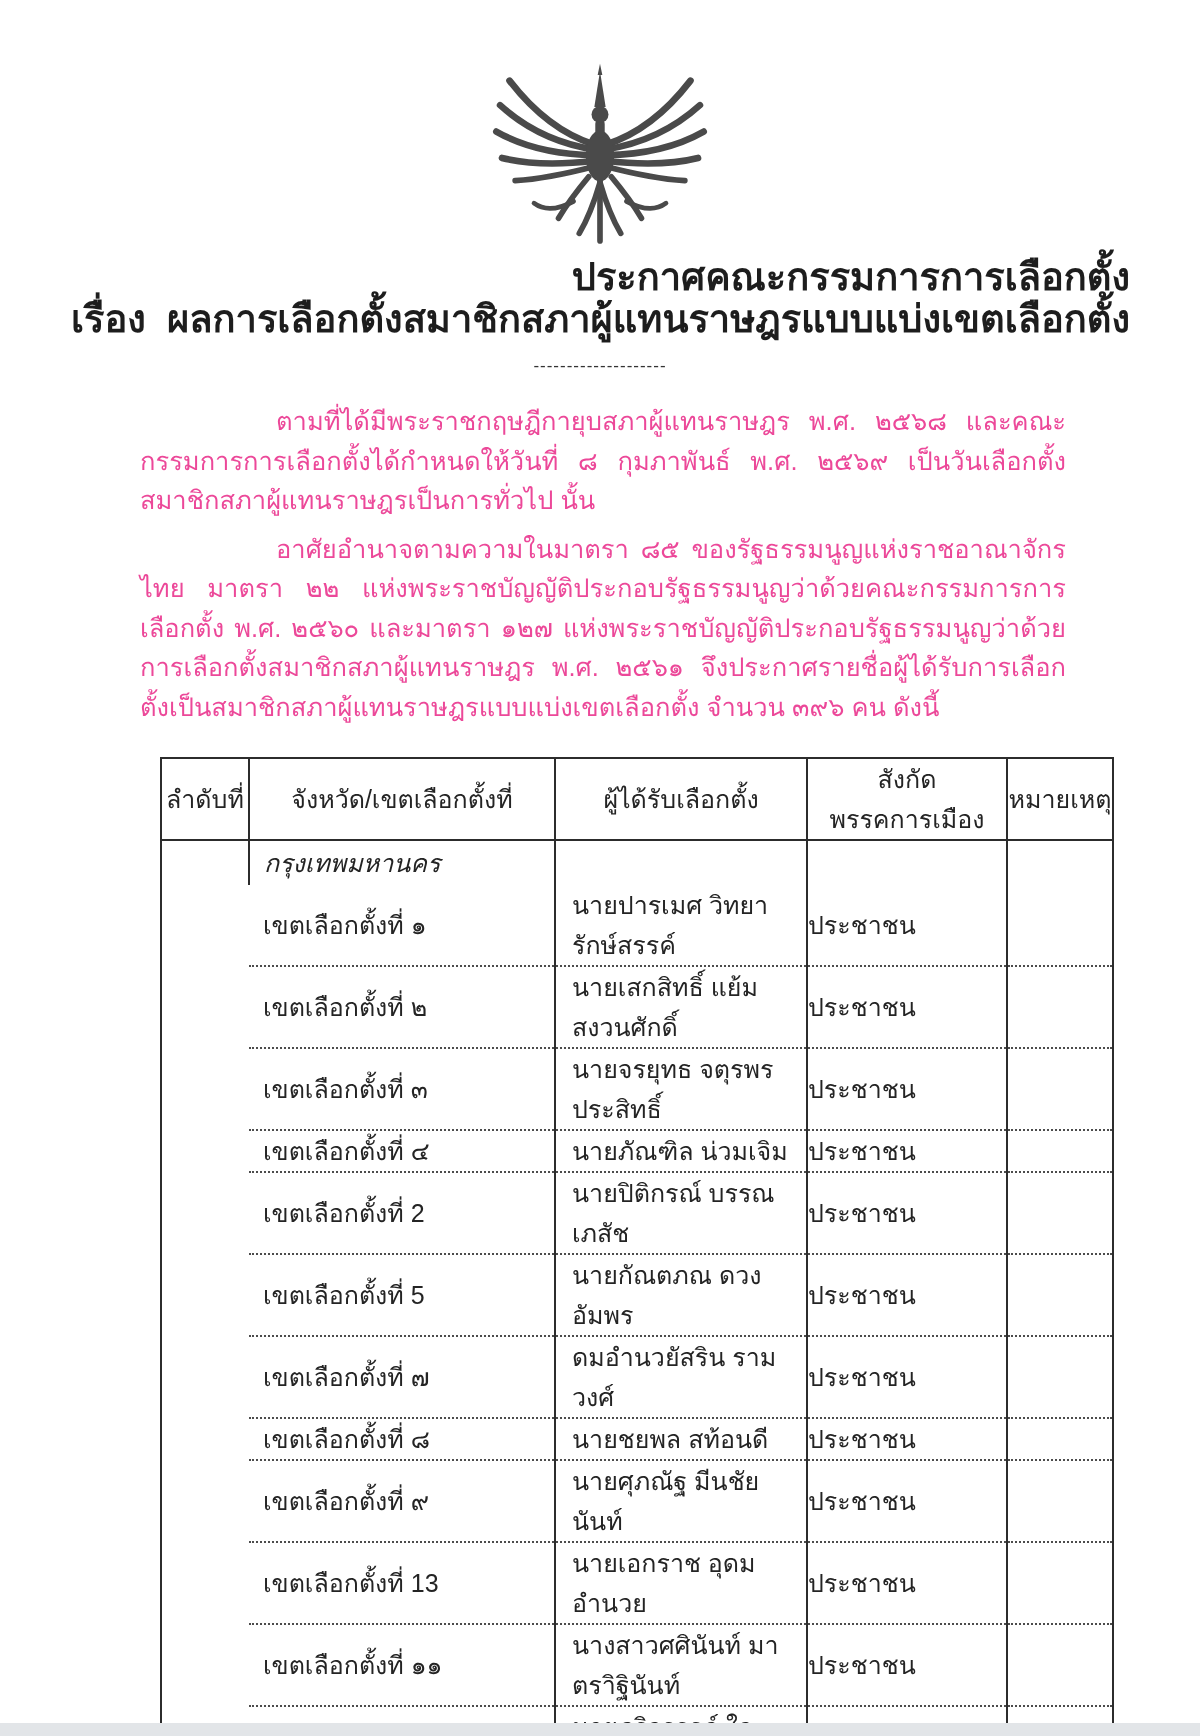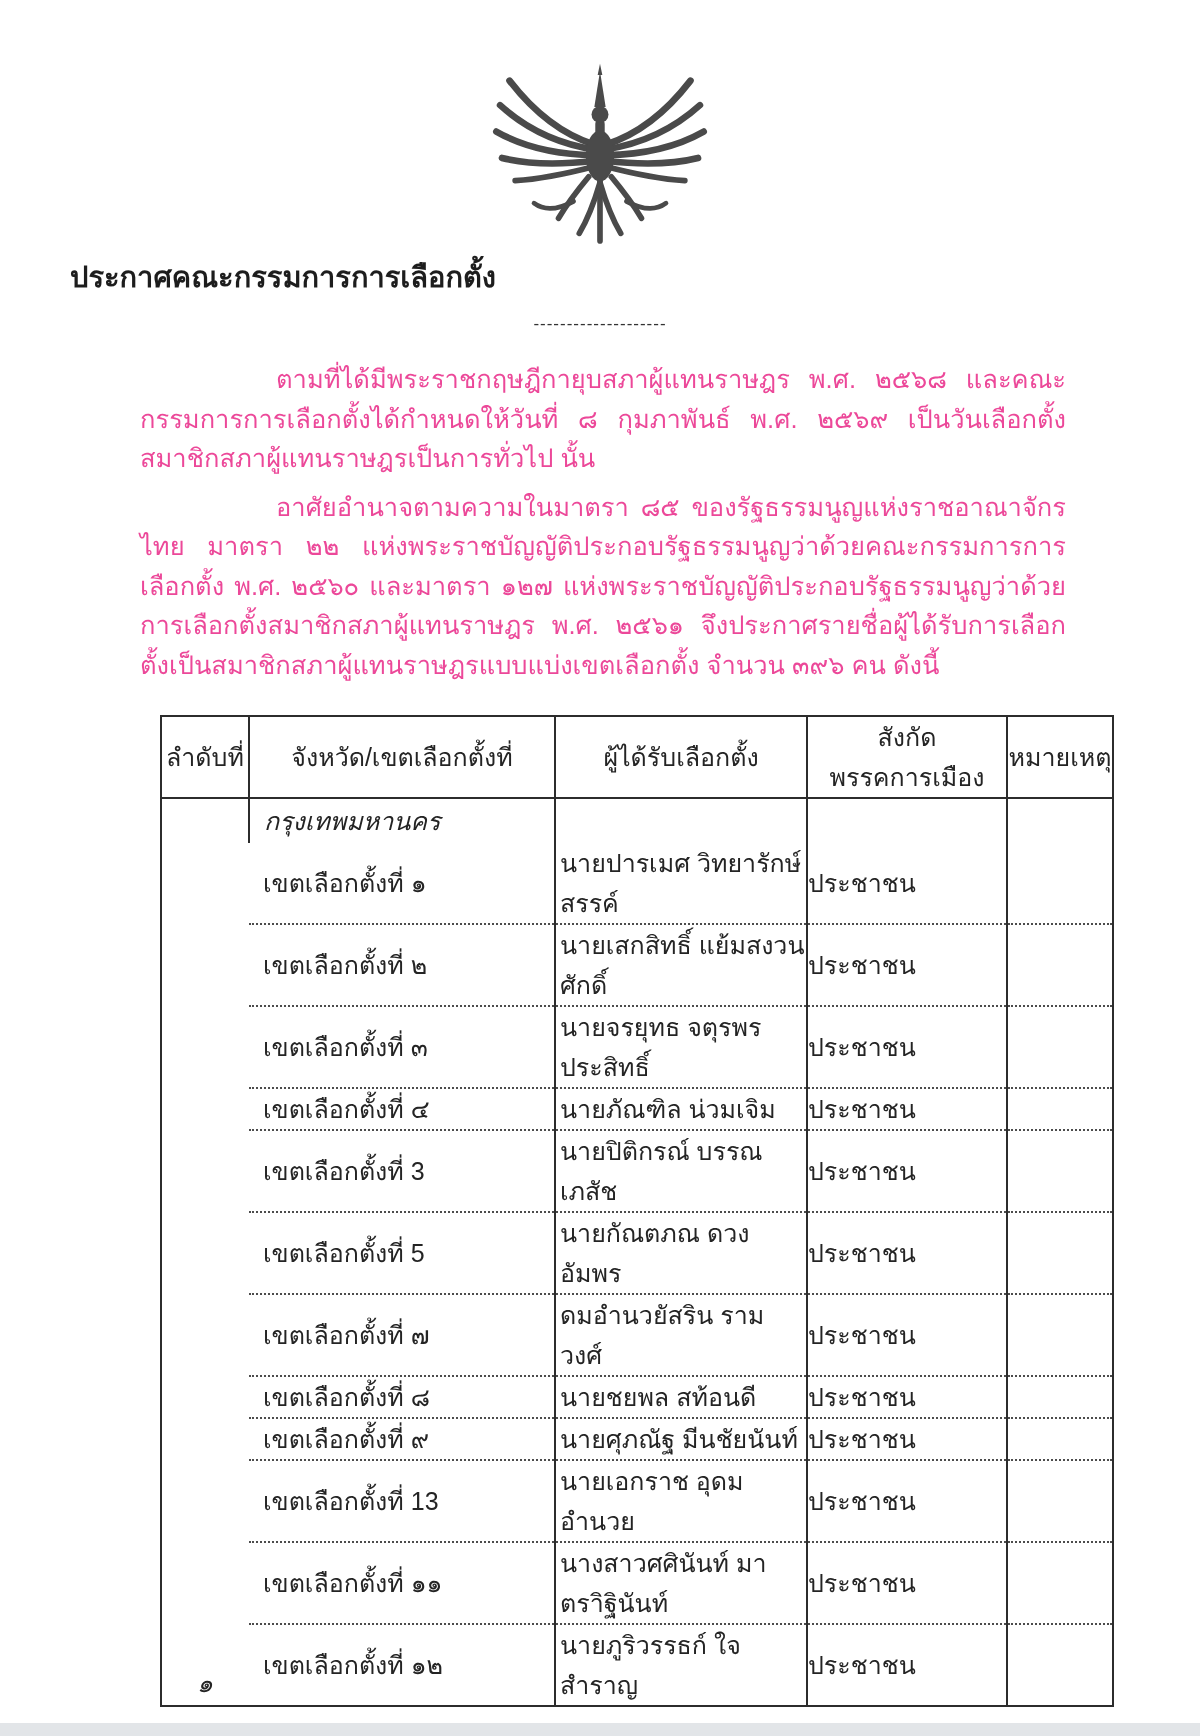--- a/index.html
+++ b/index.html
@@ -11,21 +11,21 @@
   .page{position:absolute;inset:0;}
 
   
   .emblem-wrap{
     height:256px;box-sizing:border-box;padding-top:54px;
     display:flex;justify-content:center;align-items:flex-end;
   }
 
   
   .title{
-    text-align:left;font-weight:bold;font-size:29px;line-height:42px;
+    text-align:right;font-weight:bold;font-size:38px;line-height:42px;
     margin:0 70px;white-space:pre-wrap;color:#1d1d1d;
   }
   .divider{
     text-align:center;font-size:17px;letter-spacing:1px;color:#333;
     margin-top:16px;line-height:20px;
   }
 
   
   .body-text{margin:26px 134px 0 140px;}
   .para{
@@ -47,21 +47,21 @@
   }
   tr.province-row td{height:45px;vertical-align:bottom;padding-bottom:2px;font-style:italic;}
   tr.district-row td{height:41px;vertical-align:middle;}
   tr.district-row td{border-bottom:2px dotted #4c4c4c;}
   tr.district-row:last-child td{border-bottom:none;}
   td.order-cell{
     text-align:center;vertical-align:top;padding-top:12px;font-size:25px;
     border-bottom:none;
   }
   td.district-cell{padding-left:14px;text-align:left;}
-  td.name-cell{padding-left:4px;text-align:left;}
+  td.name-cell{padding-left:16px;text-align:left;}
   td.party-cell{text-align:left;}
   td.note-cell{text-align:center;}
 
   
   .bottom-bar{position:absolute;left:0;right:0;bottom:0;height:13px;background:#e2e5e8;}
 </style>
 </head>
 <body>
 
 <div class="page">
@@ -100,20 +100,21 @@
         <rect x="115" y="66" width="10" height="18" rx="4"></rect>
         <circle cx="120" cy="60" r="9"></circle>
 
         <path d="M120,14 L126,52 L114,52 Z"></path>
         <path d="M120,6 L122.5,18 L117.5,18 Z"></path>
       </g>
     </svg>
   </div>
 
   <div class="title">ประกาศคณะกรรมการการเลือกตั้ง</div>
+  <div class="title">เรื่อง  ผลการเลือกตั้งสมาชิกสภาผู้แทนราษฎรแบบแบ่งเขตเลือกตั้ง</div>
   <div class="divider">--------------------</div>
 
   <div class="body-text">
     <p class="para">ตามที่ได้มีพระราชกฤษฎีกายุบสภาผู้แทนราษฎร พ.ศ. ๒๕๖๘ และคณะกรรมการการเลือกตั้งได้กำหนดให้วันที่ ๘ กุมภาพันธ์ พ.ศ. ๒๕๖๙ เป็นวันเลือกตั้งสมาชิกสภาผู้แทนราษฎรเป็นการทั่วไป นั้น</p>
     <p class="para">อาศัยอำนาจตามความในมาตรา ๘๕ ของรัฐธรรมนูญแห่งราชอาณาจักรไทย มาตรา ๒๒ แห่งพระราชบัญญัติประกอบรัฐธรรมนูญว่าด้วยคณะกรรมการการเลือกตั้ง พ.ศ. ๒๕๖๐ และมาตรา ๑๒๗ แห่งพระราชบัญญัติประกอบรัฐธรรมนูญว่าด้วยการเลือกตั้งสมาชิกสภาผู้แทนราษฎร พ.ศ. ๒๕๖๑ จึงประกาศรายชื่อผู้ได้รับการเลือกตั้งเป็นสมาชิกสภาผู้แทนราษฎรแบบแบ่งเขตเลือกตั้ง จำนวน ๓๙๖ คน ดังนี้</p>
   </div>
 
   <table class="results">
     <colgroup>
         <col style="width: 88px;">
@@ -157,21 +158,21 @@
           <td class="party-cell">ประชาชน</td>
           <td class="note-cell"></td>
         </tr>
         <tr class="district-row">
           <td class="district-cell">เขตเลือกตั้งที่ ๔</td>
           <td class="name-cell">นายภัณฑิล น่วมเจิม</td>
           <td class="party-cell">ประชาชน</td>
           <td class="note-cell"></td>
         </tr>
         <tr class="district-row">
-          <td class="district-cell">เขตเลือกตั้งที่ 3</td>
+          <td class="district-cell">เขตเลือกตั้งที่ 2</td>
           <td class="name-cell">นายปิติกรณ์ บรรณเภสัช</td>
           <td class="party-cell">ประชาชน</td>
           <td class="note-cell"></td>
         </tr>
         <tr class="district-row">
           <td class="district-cell">เขตเลือกตั้งที่ 5</td>
           <td class="name-cell">นายกัณตภณ ดวงอัมพร</td>
           <td class="party-cell">ประชาชน</td>
           <td class="note-cell"></td>
         </tr>

